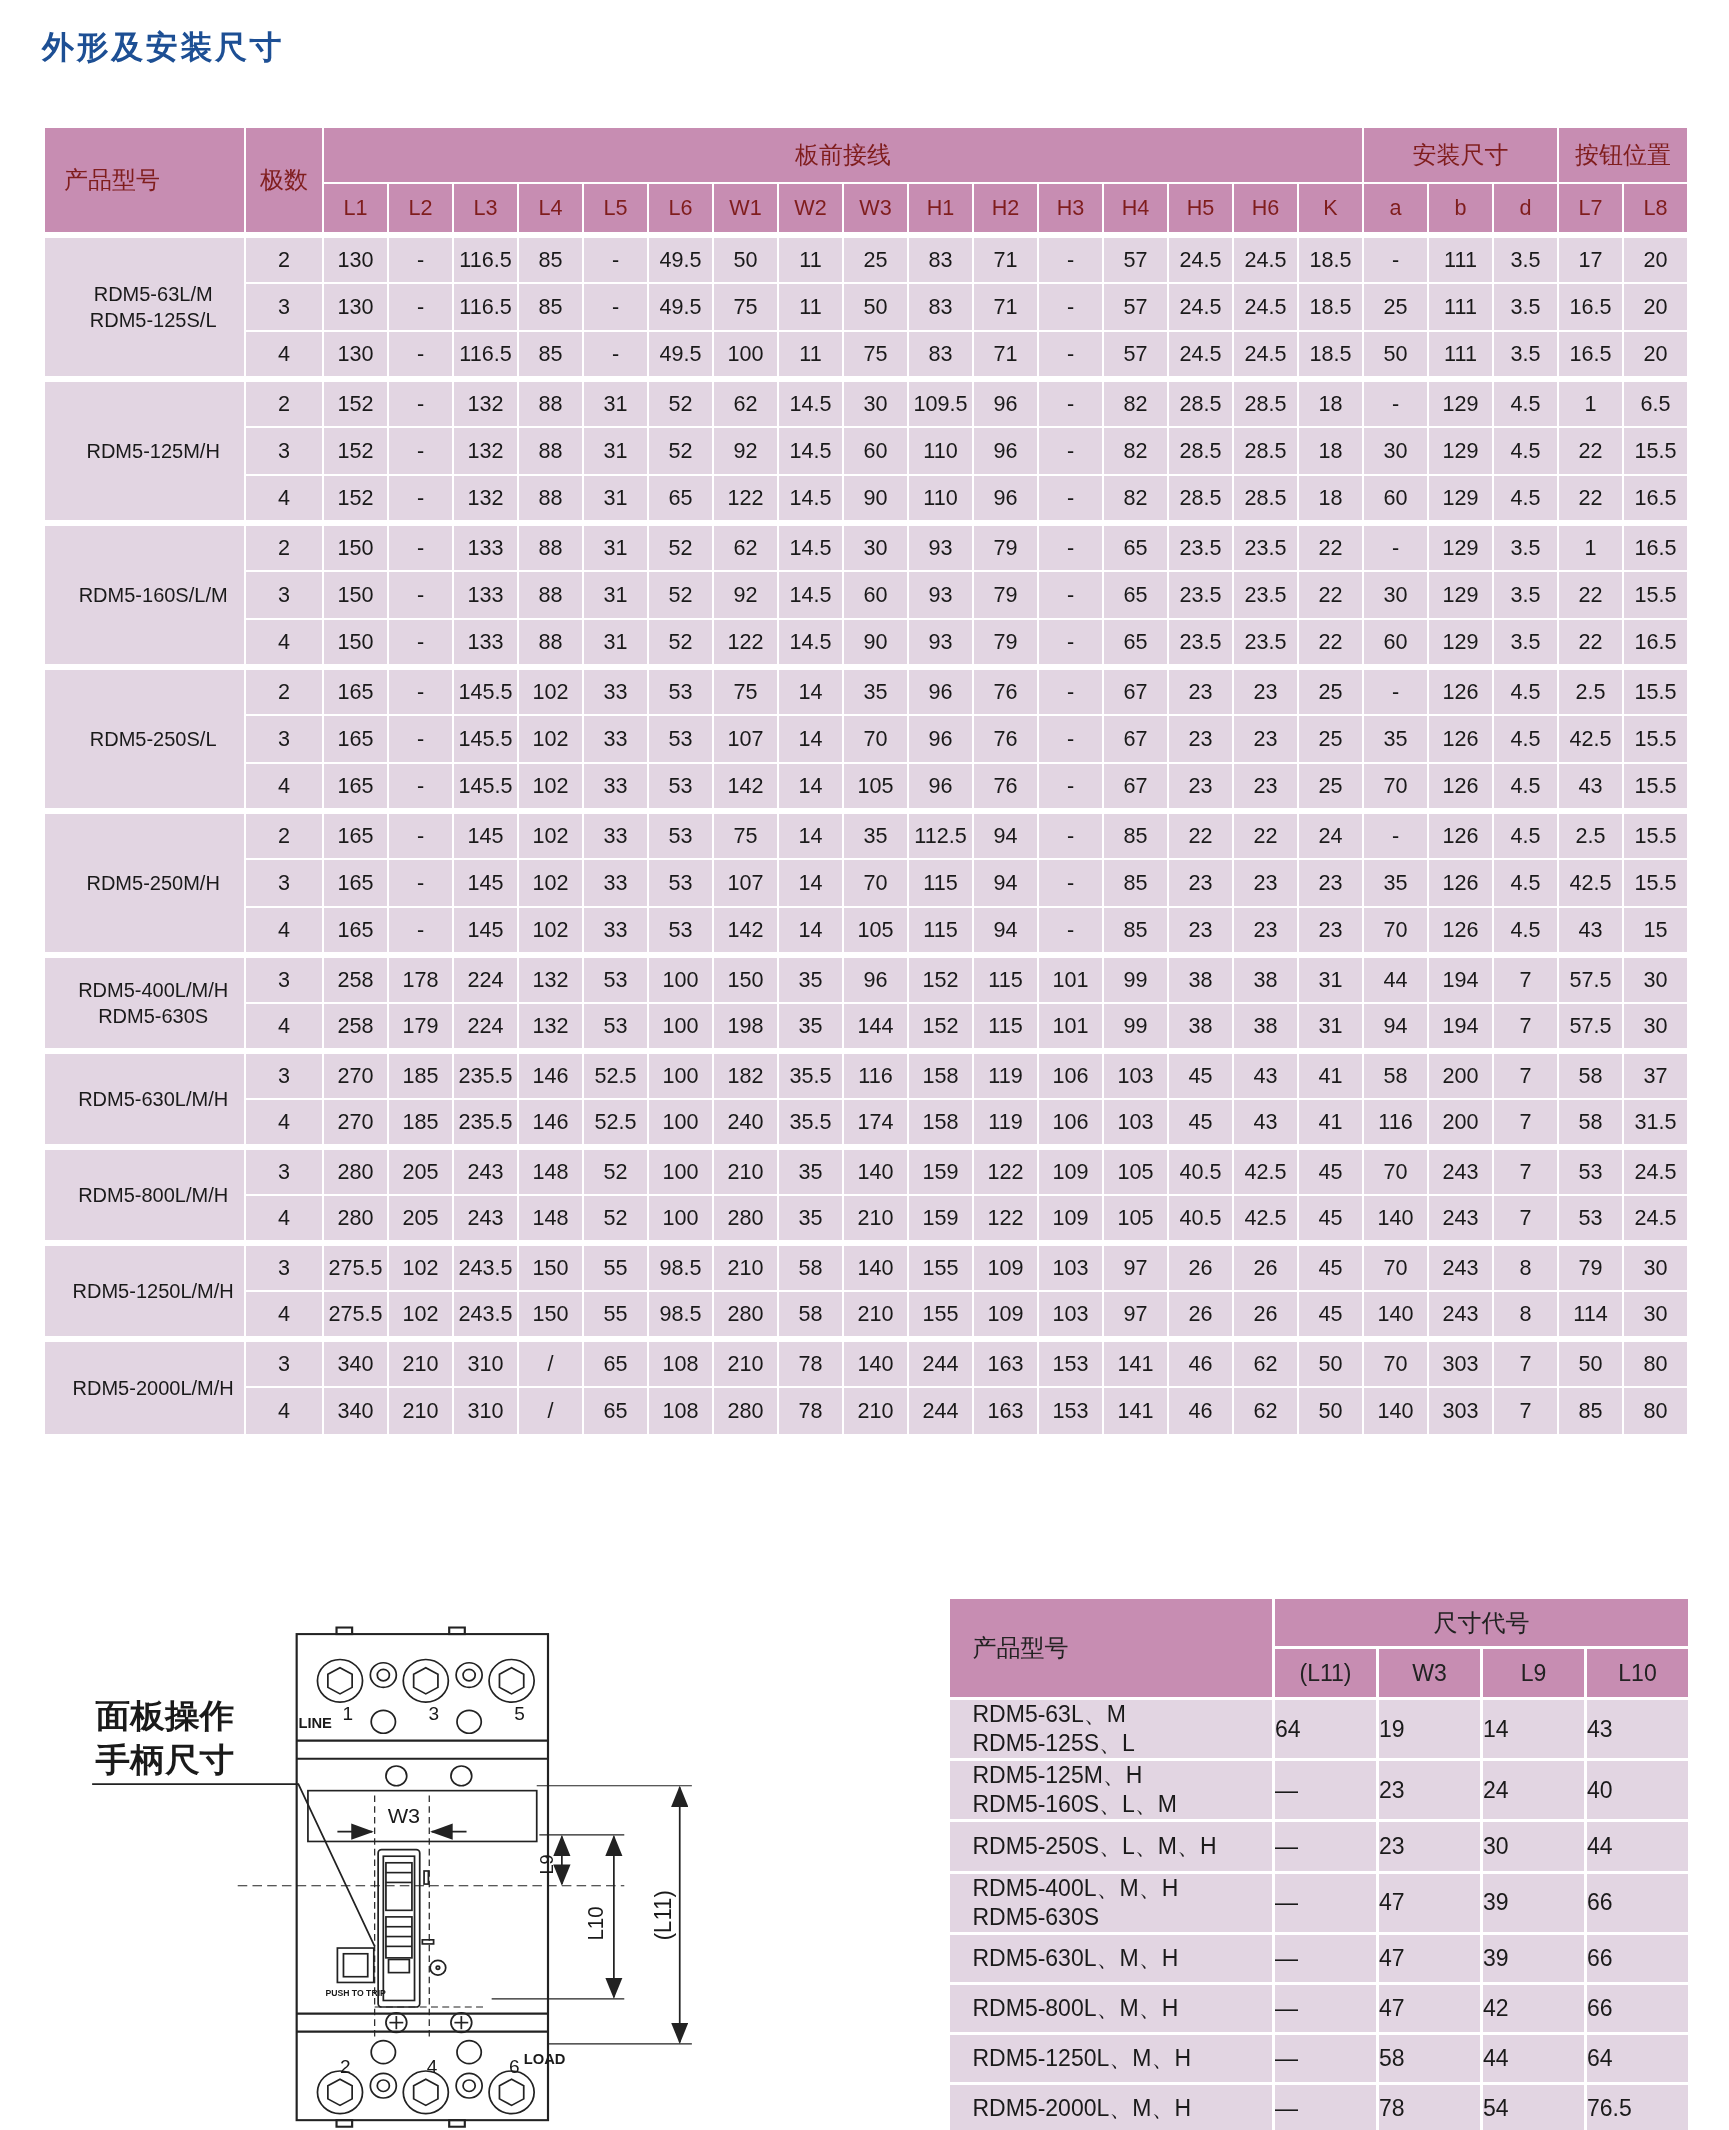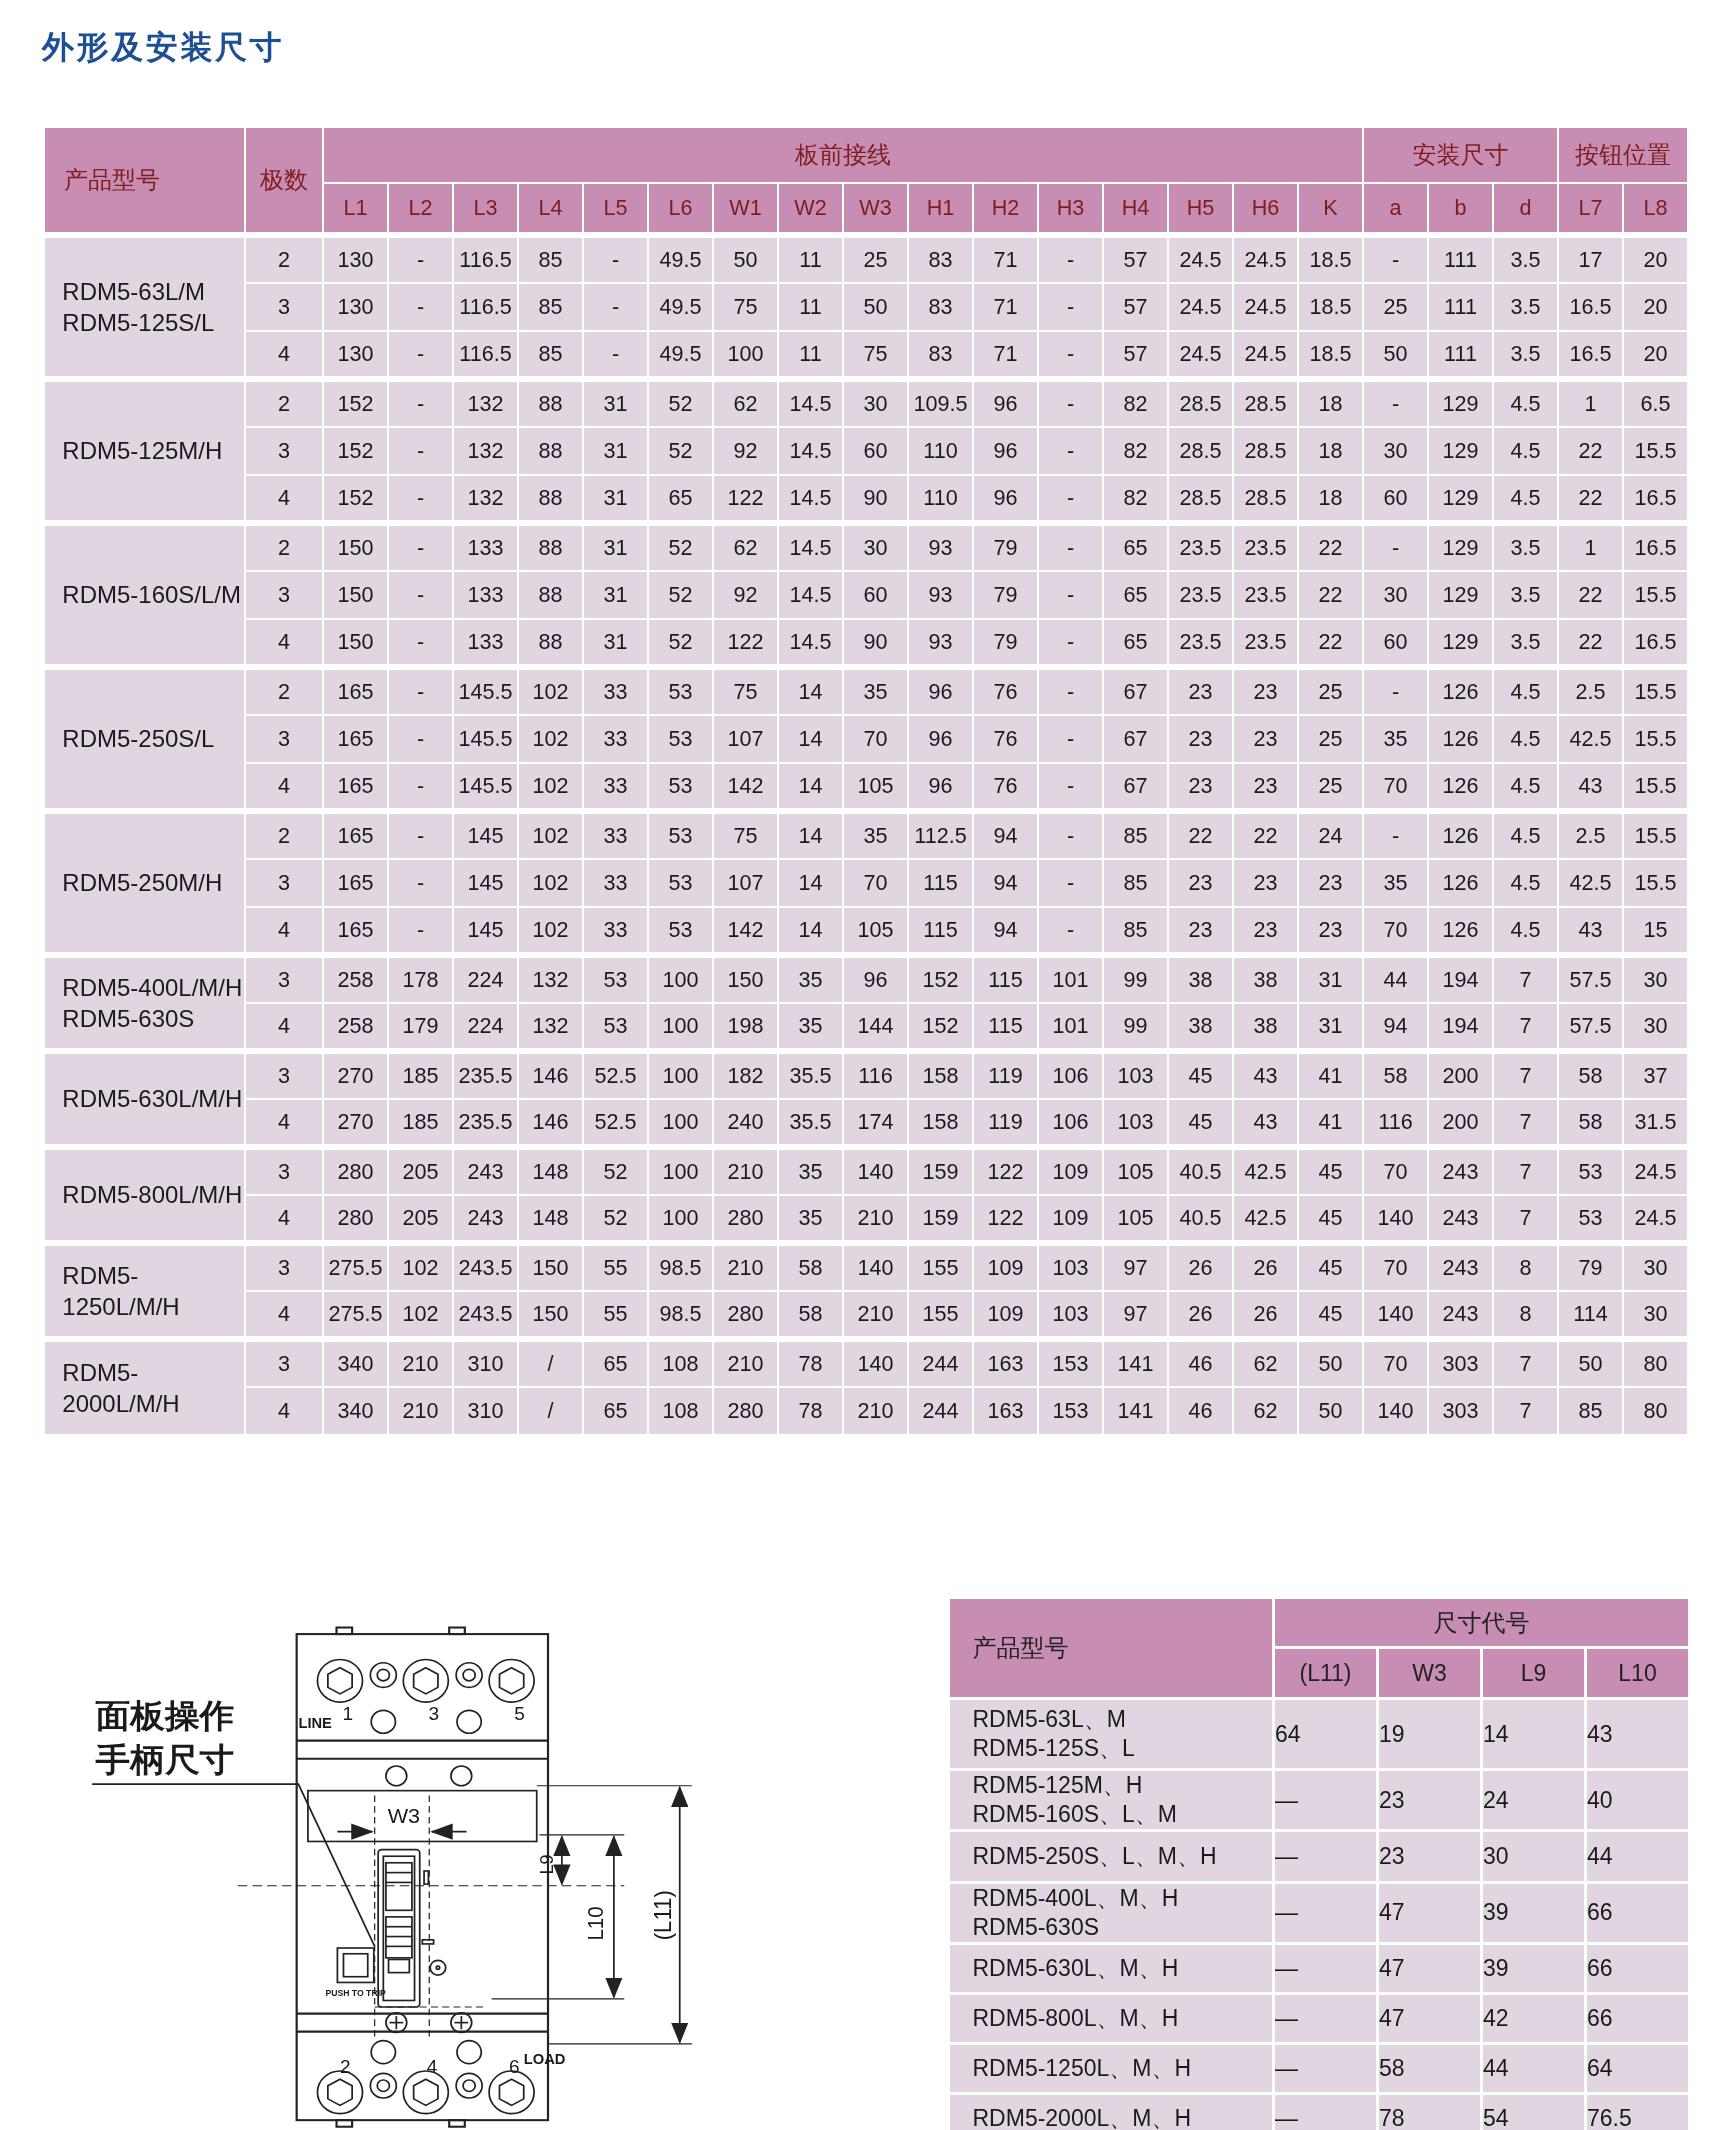--- a/index.html
+++ b/index.html
@@ -12,21 +12,21 @@
 
   
   .mt{position:absolute;left:43px;top:126px;width:1643px;border-collapse:collapse;table-layout:fixed;}
   .mt th,.mt td{border:2.6px solid #ffffff;background:#e2d5e2;text-align:center;
                 font-size:21.6px;padding:0;line-height:1.15;font-weight:normal;}
   .mt thead th{background:#c78db2;color:#7f1d1d;}
   .mt thead tr.h1 th{height:54px;font-size:24px;}
   .mt thead tr.h2 th{height:48px;font-size:21.6px;}
   .mt thead th.model-h{text-align:left;padding-left:19px;}
   .mt tbody tr{height:48px;}
-  .mt td.model-cell{text-align:left;padding-left:17.3px;font-size:24px;line-height:1.3;}
+  .mt td.model-cell{text-align:center;padding-left:17.3px;font-size:20px;line-height:1.3;}
   .mt tr.block-start td{border-top-width:6px;}
 
   .note-line{position:absolute;left:43px;top:1442px;font-size:27px;font-weight:bold;color:#111;}
 
   
   .dt{position:absolute;left:947px;top:1596px;width:740px;border-collapse:collapse;table-layout:fixed;}
   .dt th,.dt td{border:3.5px solid #ffffff;background:#e2d5e2;
                 font-size:23px;font-weight:normal;padding:0;line-height:1.25;}
   .dt thead th{background:#c78db2;color:#222;}
   .dt thead tr.h1 th{height:47px;font-size:24px;}
@@ -839,21 +839,21 @@
         <th colspan="4">尺寸代号</th>
       </tr>
       <tr class="h2">
           <th>(L11)</th>
           <th>W3</th>
           <th>L9</th>
           <th>L10</th>
         </tr>
     </thead>
     <tbody>
-        <tr style="height: 71px; margin-top: 28px;">
+        <tr style="height: 61px; margin-top: 28px;">
           <td class="model-cell">RDM5-63L、M<br>RDM5-125S、L</td>
           <td>64</td>
           <td>19</td>
           <td>14</td>
           <td>43</td>
         </tr>
         <tr style="height: 61px;">
           <td class="model-cell">RDM5-125M、H<br>RDM5-160S、L、M</td>
           <td>—</td>
           <td>23</td>

